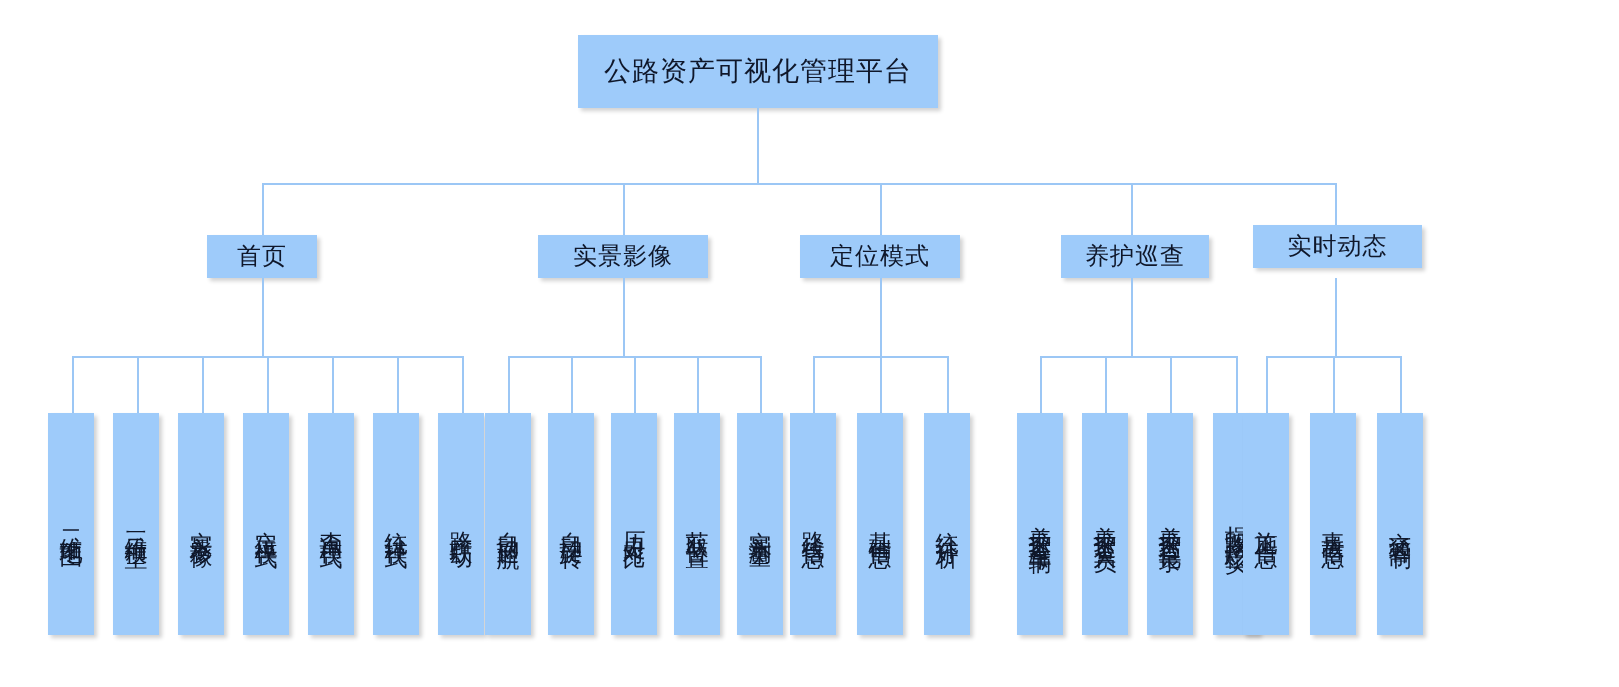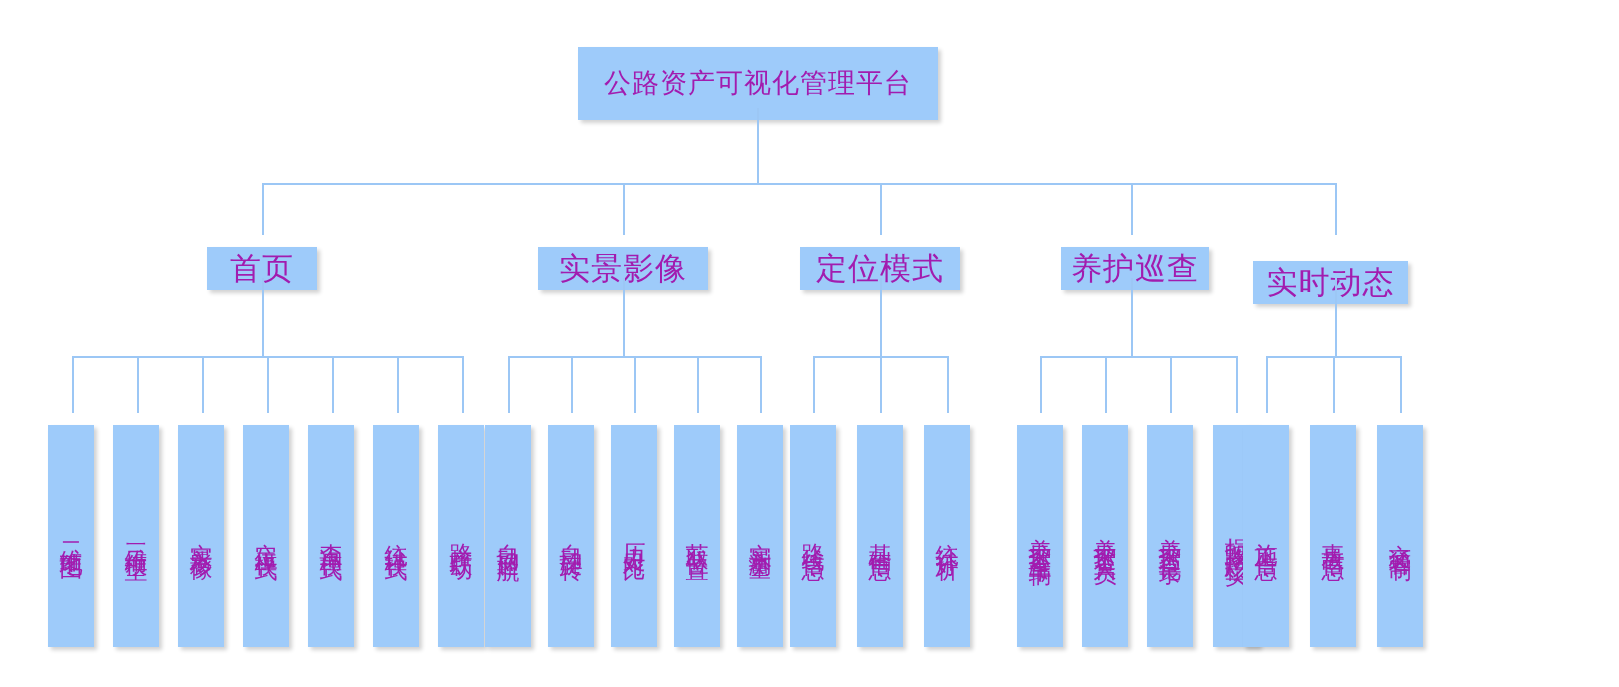--- a/index.html
+++ b/index.html
@@ -27,36 +27,35 @@
   }
   .line.h { height: 2px; }
   .line.v { width: 2px; }
 
   
   .node {
     position: absolute;
     box-sizing: border-box;
     background: #9ECBFA;
     box-shadow: 3px 3px 4px rgba(0,0,0,0.18);
-    color: #a21caf;
+    color: #0f172a;
     display: flex;
     align-items: center;
     justify-content: center;
     text-align: center;
     line-height: 1.08;
-    margin-top: 12px;
   }
 
   .node.root {
     font-size: 27px;
     letter-spacing: 1px;
   }
 
   .node.level2 {
-    font-size: 31px;
+    font-size: 24px;
     letter-spacing: 1px;
   }
 
   
   .node.leaf {
     font-size: 23px;
     writing-mode: vertical-rl;
     text-orientation: upright;
     letter-spacing: 5px;
     line-height: 1;
@@ -77,21 +76,21 @@
   <div class="line v" style="left:262px; top:183px; height:52px;"></div>
   <div class="line v" style="left:623px; top:183px; height:52px;"></div>
   <div class="line v" style="left:880px; top:183px; height:52px;"></div>
   <div class="line v" style="left:1131px; top:183px; height:52px;"></div>
   <div class="line v" style="left:1335px; top:183px; height:52px;"></div>
 
   <div class="node level2" style="left:207px; top:235px; width:110px; height:43px;">首页</div>
   <div class="node level2" style="left:538px; top:235px; width:170px; height:43px;">实景影像</div>
   <div class="node level2" style="left:800px; top:235px; width:160px; height:43px;">定位模式</div>
   <div class="node level2" style="left:1061px; top:235px; width:148px; height:43px;">养护巡查</div>
-  <div class="node level2" style="left:1253px; top:249px; width:155px; height:43px;text-align:right;">实时动态</div>
+  <div class="node level2" style="left:1253px; top:225px; width:169px; height:43px;text-align:right;">实时动态</div>
 
   <div class="line v" style="left:262px; top:278px; height:78px;"></div>
   <div class="line h" style="left:72px; top:356px; width:390px;"></div>
   <div class="line v" style="left:72px;  top:356px; height:57px;"></div>
   <div class="line v" style="left:137px; top:356px; height:57px;"></div>
   <div class="line v" style="left:202px; top:356px; height:57px;"></div>
   <div class="line v" style="left:267px; top:356px; height:57px;"></div>
   <div class="line v" style="left:332px; top:356px; height:57px;"></div>
   <div class="line v" style="left:397px; top:356px; height:57px;"></div>
   <div class="line v" style="left:462px; top:356px; height:57px;"></div>

